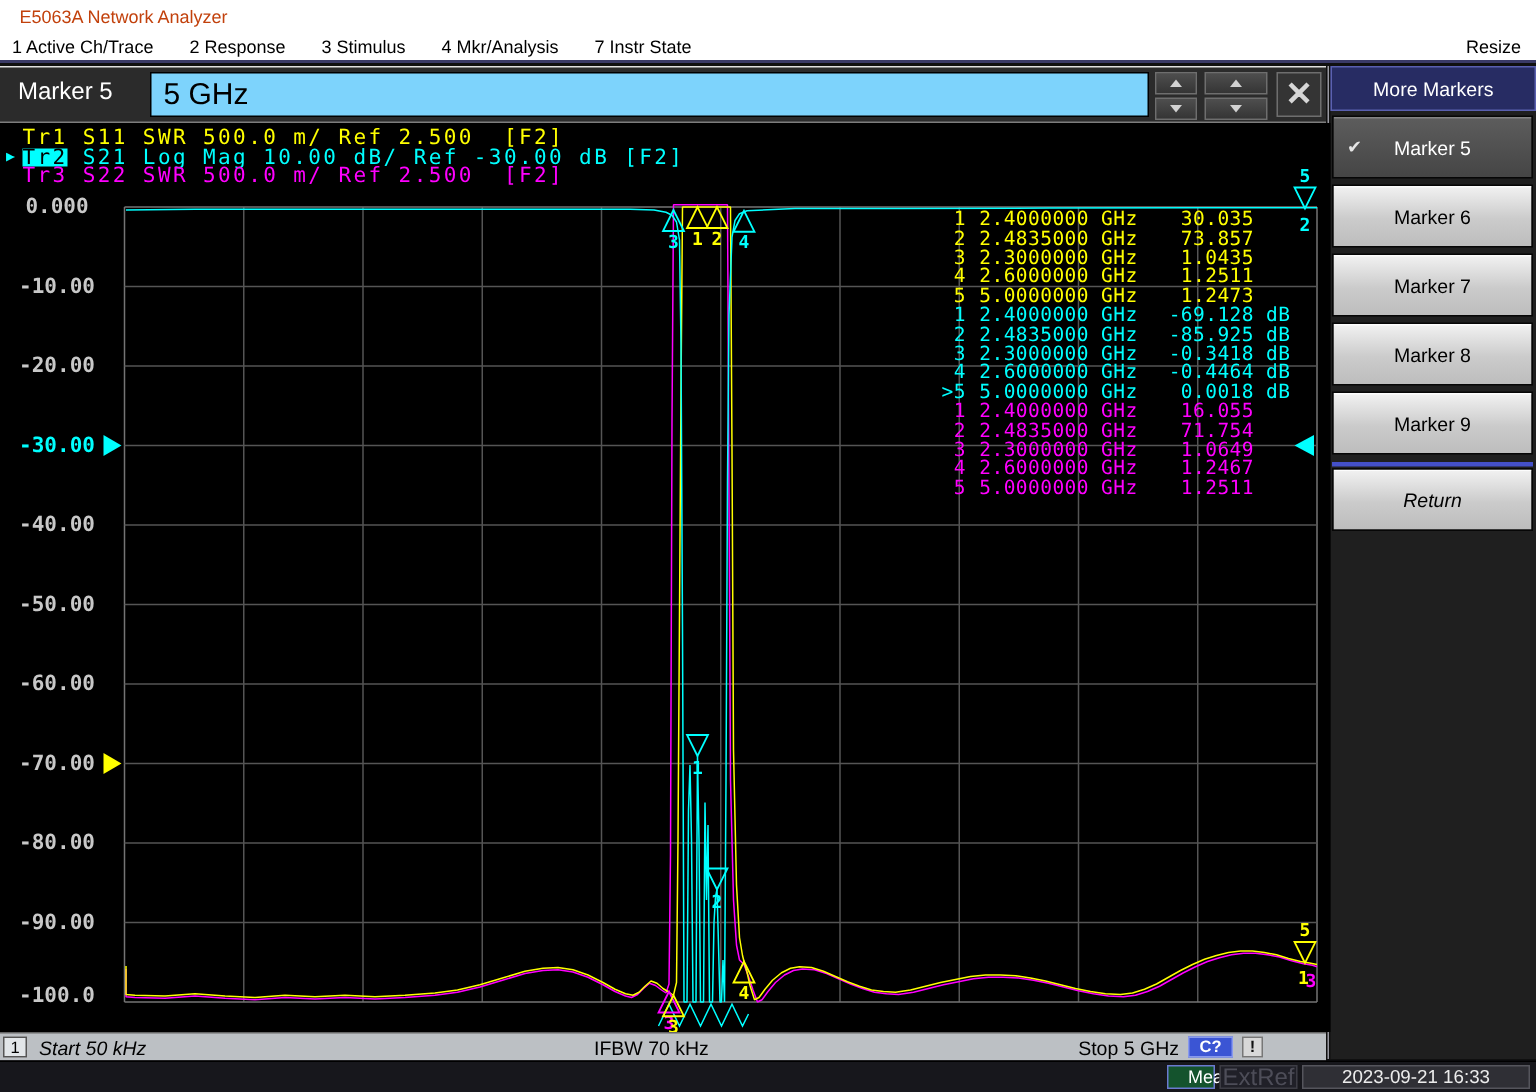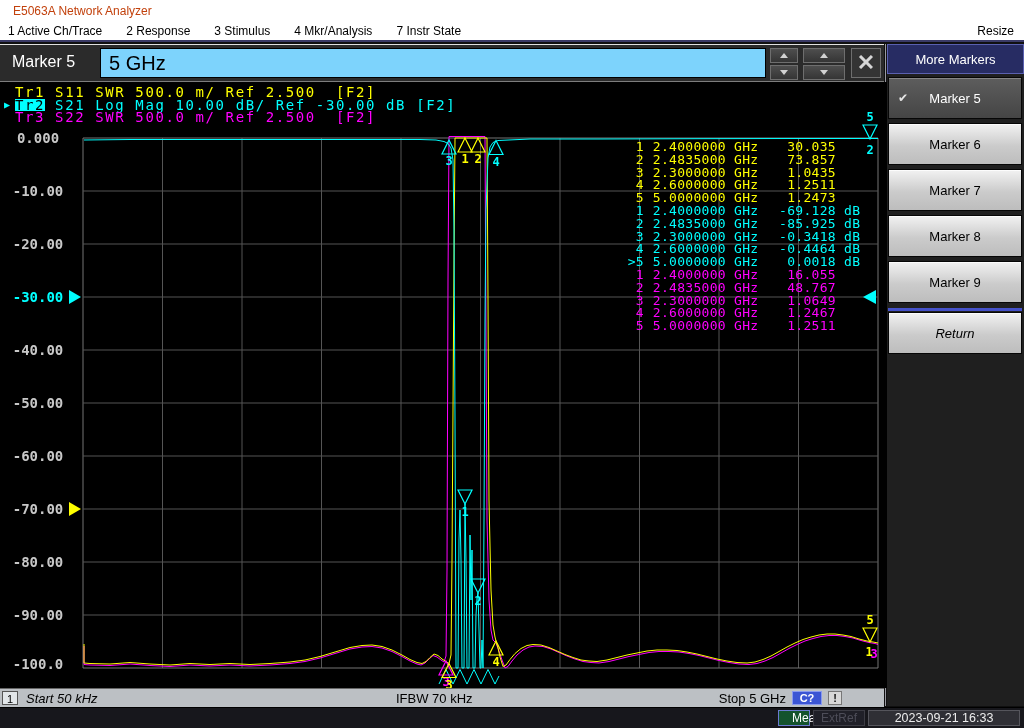--- a/index.html
+++ b/index.html
@@ -78,21 +78,21 @@
   #chan-alert{position:absolute;right:42px;top:2px;width:14px;height:14px;background:#d8d8d8;
              border:1px solid #777;color:#111;font-size:11px;font-weight:bold;text-align:center;
              line-height:13px;box-sizing:border-box;}
   
   #statusbar{position:absolute;left:0;top:707px;width:1024px;height:21px;background:#17171c;
              border-top:1px solid #000;box-sizing:border-box;}
   #stat-meas{position:absolute;left:778px;top:2px;width:32px;height:16px;background:#14532d;
              border:1px solid #6a7ad0;color:#fff;font-size:12px;text-align:left;line-height:15px;
              box-sizing:border-box;padding-left:13px;}
   #stat-extref{position:absolute;left:813px;top:2px;width:52px;height:16px;background:#202028;
-             border:1px solid #3c3c44;color:#4d4d58;font-size:12px;text-align:center;line-height:15px;
+             border:1px solid #3c3c44;color:#4d4d58;font-size:16px;text-align:center;line-height:15px;
              box-sizing:border-box;}
   #stat-datetime{position:absolute;left:868px;top:2px;width:152px;height:16px;background:#2f2f35;
              border:1px solid #55555c;color:#ececec;font-size:12.5px;text-align:center;line-height:15px;
              box-sizing:border-box;}
 </style>
 </head>
 <body>
 
 <div id="screen">
 
@@ -313,21 +313,21 @@
             <span class="midx">1</span>
             <span class="mfreq">2.4000000</span>
             <span class="munit">GHz</span>
             <span class="mval">16.055</span>
             <span class="msuf"></span>
           </div>
           <div class="mrow">
             <span class="midx">2</span>
             <span class="mfreq">2.4835000</span>
             <span class="munit">GHz</span>
-            <span class="mval">48.767</span>
+            <span class="mval">71.754</span>
             <span class="msuf"></span>
           </div>
           <div class="mrow">
             <span class="midx">3</span>
             <span class="mfreq">2.3000000</span>
             <span class="munit">GHz</span>
             <span class="mval">1.0649</span>
             <span class="msuf"></span>
           </div>
           <div class="mrow">

